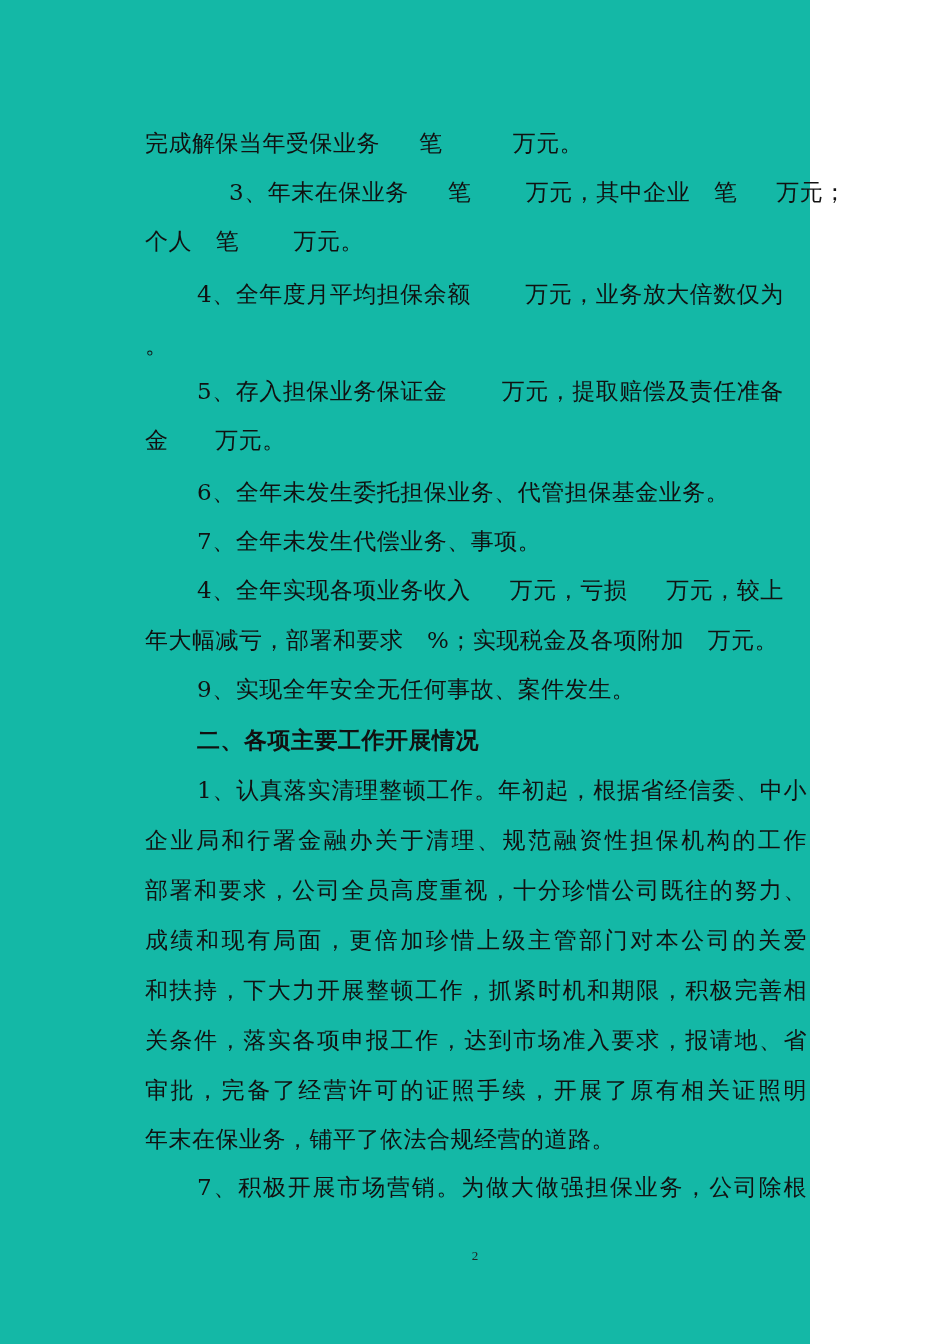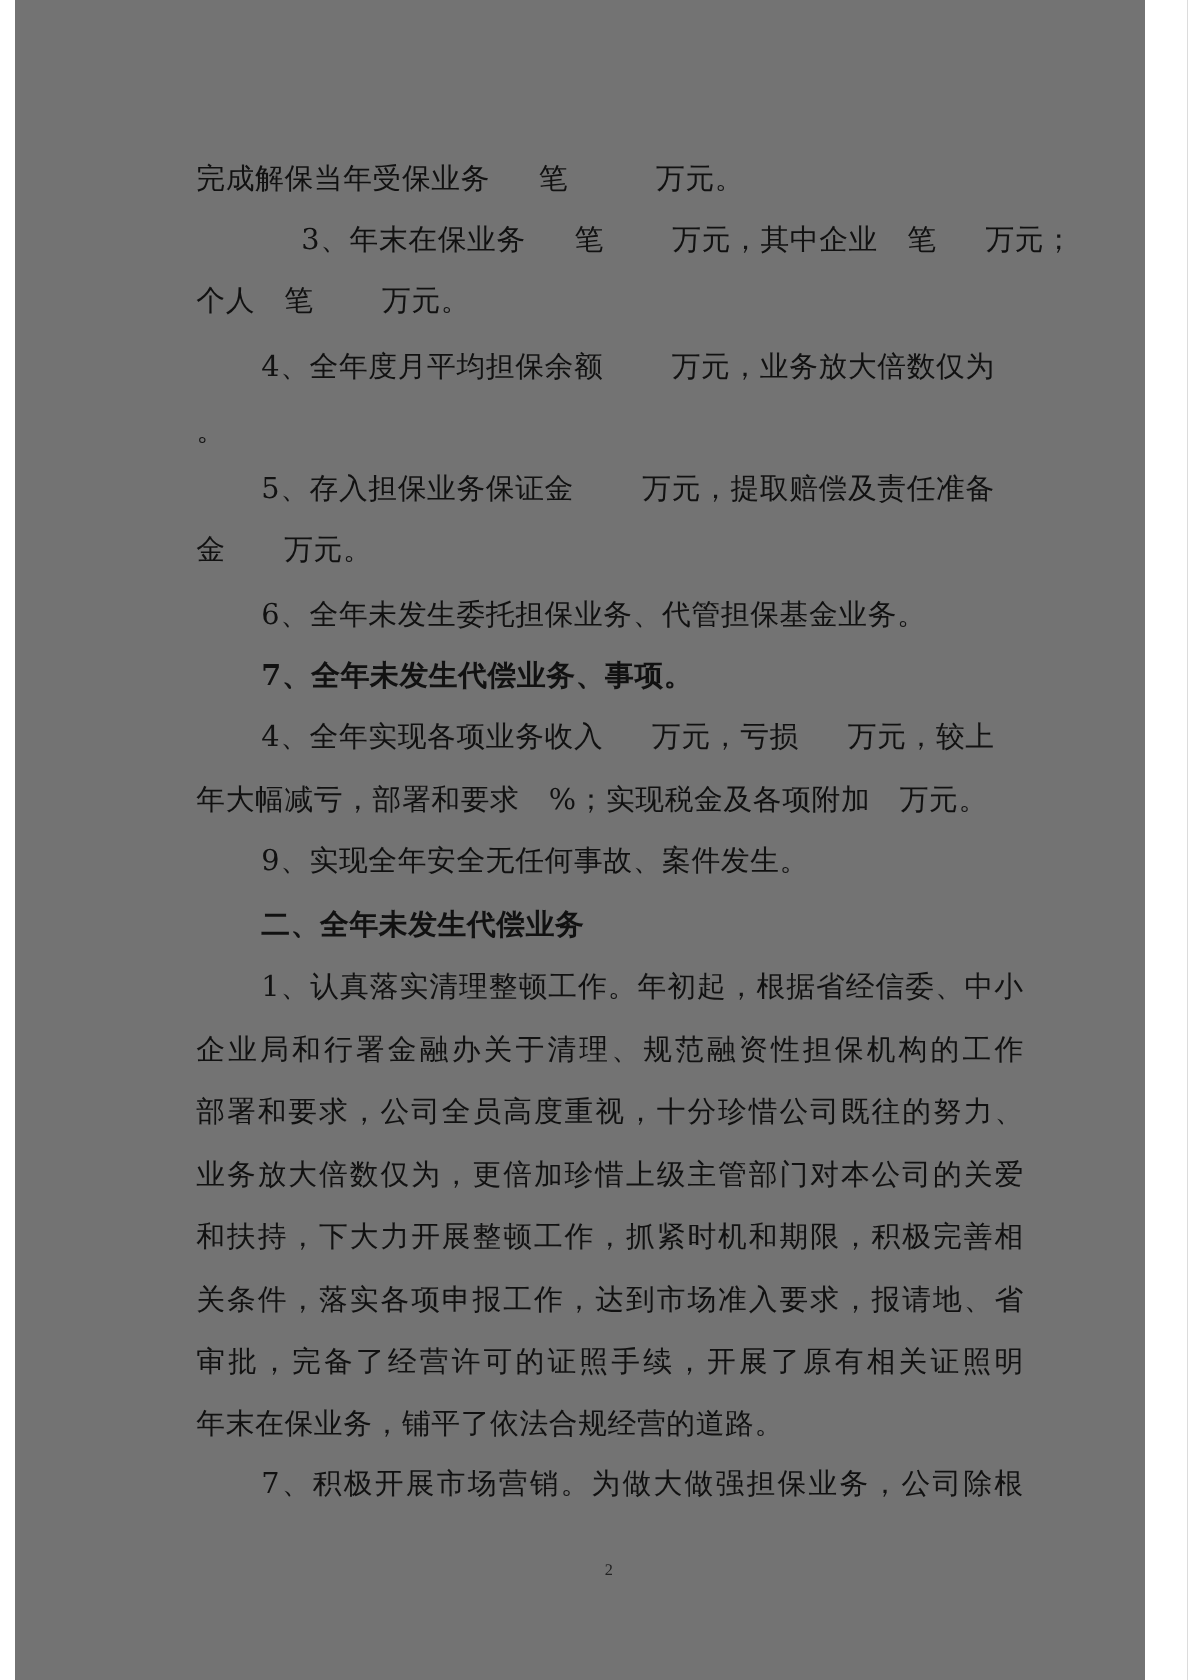--- a/index.html
+++ b/index.html
@@ -1,18 +1,18 @@
 <!DOCTYPE html>
 <html><head>
 <meta charset="utf-8">
 <style>
   html, body { margin: 0; padding: 0; background: #ffffff; }
   body { width: 950px; height: 1344px; position: relative; overflow: hidden;
          font-family: "DejaVu Serif", "Liberation Serif", serif; color: #111; }
-  .page { position: absolute; left: 12px; top: 0; width: 904px; height: 1344px; background: #737373; }
+  .page { position: absolute; left: 0; top: 0; width: 810px; height: 1344px; background: #14b8a6; }
   .line { position: absolute; left: 145px; width: 662px; font-size: 23px; line-height: 30px;
           white-space: pre; letter-spacing: 0.5px; }
   .line.justify { text-align: justify; text-align-last: justify; white-space: normal; }
   .line.indent { left: 197px; width: 610px; }
   .line.bold { font-weight: bold; font-family: "DejaVu Sans", "Liberation Sans", sans-serif; }
   .page-number { position: absolute; left: 0; width: 950px; top: 1248px; text-align: center;
                  font-size: 13px; font-family: "Liberation Serif", serif; color: #222; }
 </style>
 </head>
 <body>
@@ -20,29 +20,29 @@
 <div class="page">
   <div id="lines">
     <div class="line" style="top: 128px;">完成解保当年受保业务     笔         万元。</div>
     <div class="line indent" style="top: 177px; margin-left: 32px;">3、年末在保业务     笔       万元，其中企业   笔     万元；</div>
     <div class="line" style="top: 226px;">个人   笔       万元。</div>
     <div class="line indent" style="top: 279px;">4、全年度月平均担保余额       万元，业务放大倍数仅为</div>
     <div class="line" style="top: 330px;">。</div>
     <div class="line indent" style="top: 376px;">5、存入担保业务保证金       万元，提取赔偿及责任准备</div>
     <div class="line" style="top: 425px;">金      万元。</div>
     <div class="line indent" style="top: 477px;">6、全年未发生委托担保业务、代管担保基金业务。</div>
-    <div class="line indent" style="top: 526px; font-weight: bold;">7、全年未发生代偿业务、事项。</div>
+    <div class="line indent" style="top: 526px;">7、全年未发生代偿业务、事项。</div>
     <div class="line indent" style="top: 575px;">4、全年实现各项业务收入     万元，亏损     万元，较上</div>
     <div class="line" style="top: 625px;">年大幅减亏，部署和要求   %；实现税金及各项附加   万元。</div>
     <div class="line indent" style="top: 674px;">9、实现全年安全无任何事故、案件发生。</div>
-    <div class="line indent bold" style="top: 725px;">二、全年未发生代偿业务</div>
+    <div class="line indent bold" style="top: 725px;">二、各项主要工作开展情况</div>
     <div class="line indent justify" style="top: 775px;">1、认真落实清理整顿工作。年初起，根据省经信委、中小</div>
     <div class="line justify" style="top: 825px;">企业局和行署金融办关于清理、规范融资性担保机构的工作</div>
     <div class="line justify" style="top: 875px;">部署和要求，公司全员高度重视，十分珍惜公司既往的努力、</div>
-    <div class="line justify" style="top: 925px;">业务放大倍数仅为，更倍加珍惜上级主管部门对本公司的关爱</div>
+    <div class="line justify" style="top: 925px;">成绩和现有局面，更倍加珍惜上级主管部门对本公司的关爱</div>
     <div class="line justify" style="top: 975px;">和扶持，下大力开展整顿工作，抓紧时机和期限，积极完善相</div>
     <div class="line justify" style="top: 1025px;">关条件，落实各项申报工作，达到市场准入要求，报请地、省</div>
     <div class="line justify" style="top: 1075px;">审批，完备了经营许可的证照手续，开展了原有相关证照明</div>
     <div class="line" style="top: 1124px;">年末在保业务，铺平了依法合规经营的道路。</div>
     <div class="line indent justify" style="top: 1172px;">7、积极开展市场营销。为做大做强担保业务，公司除根</div>
   </div>
   <div class="page-number">2</div>
 </div>
 
 </body></html>

